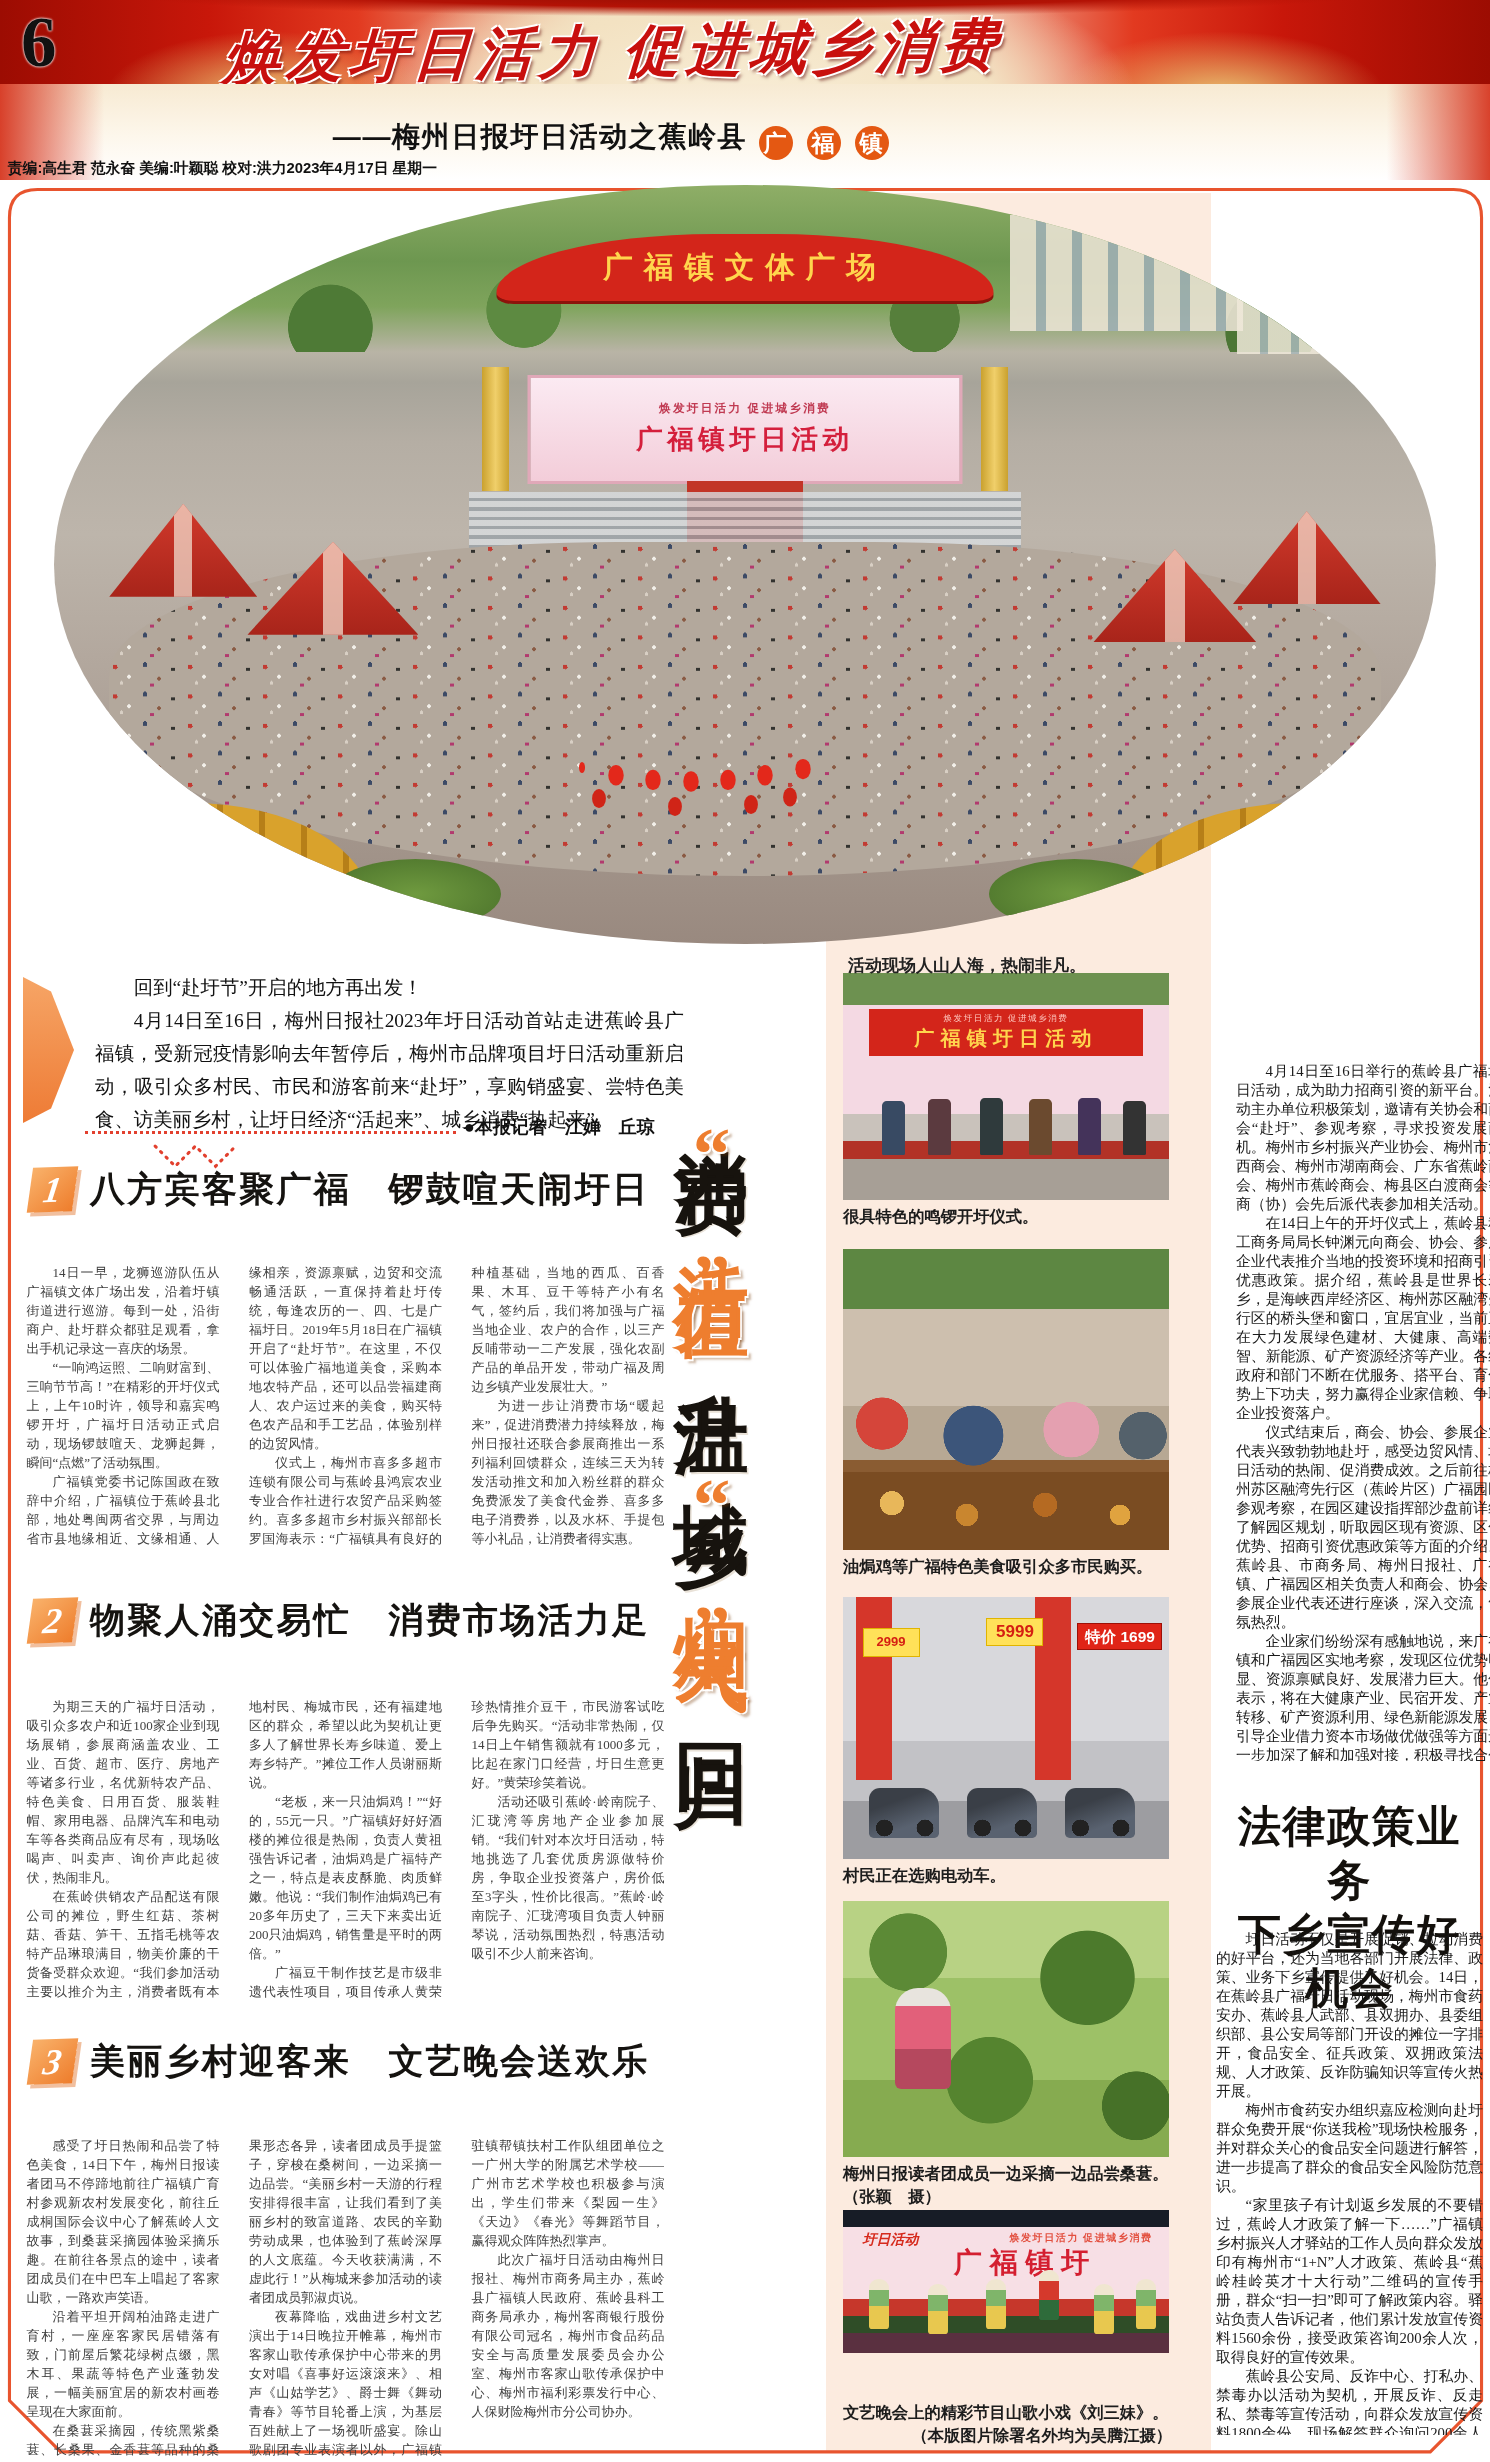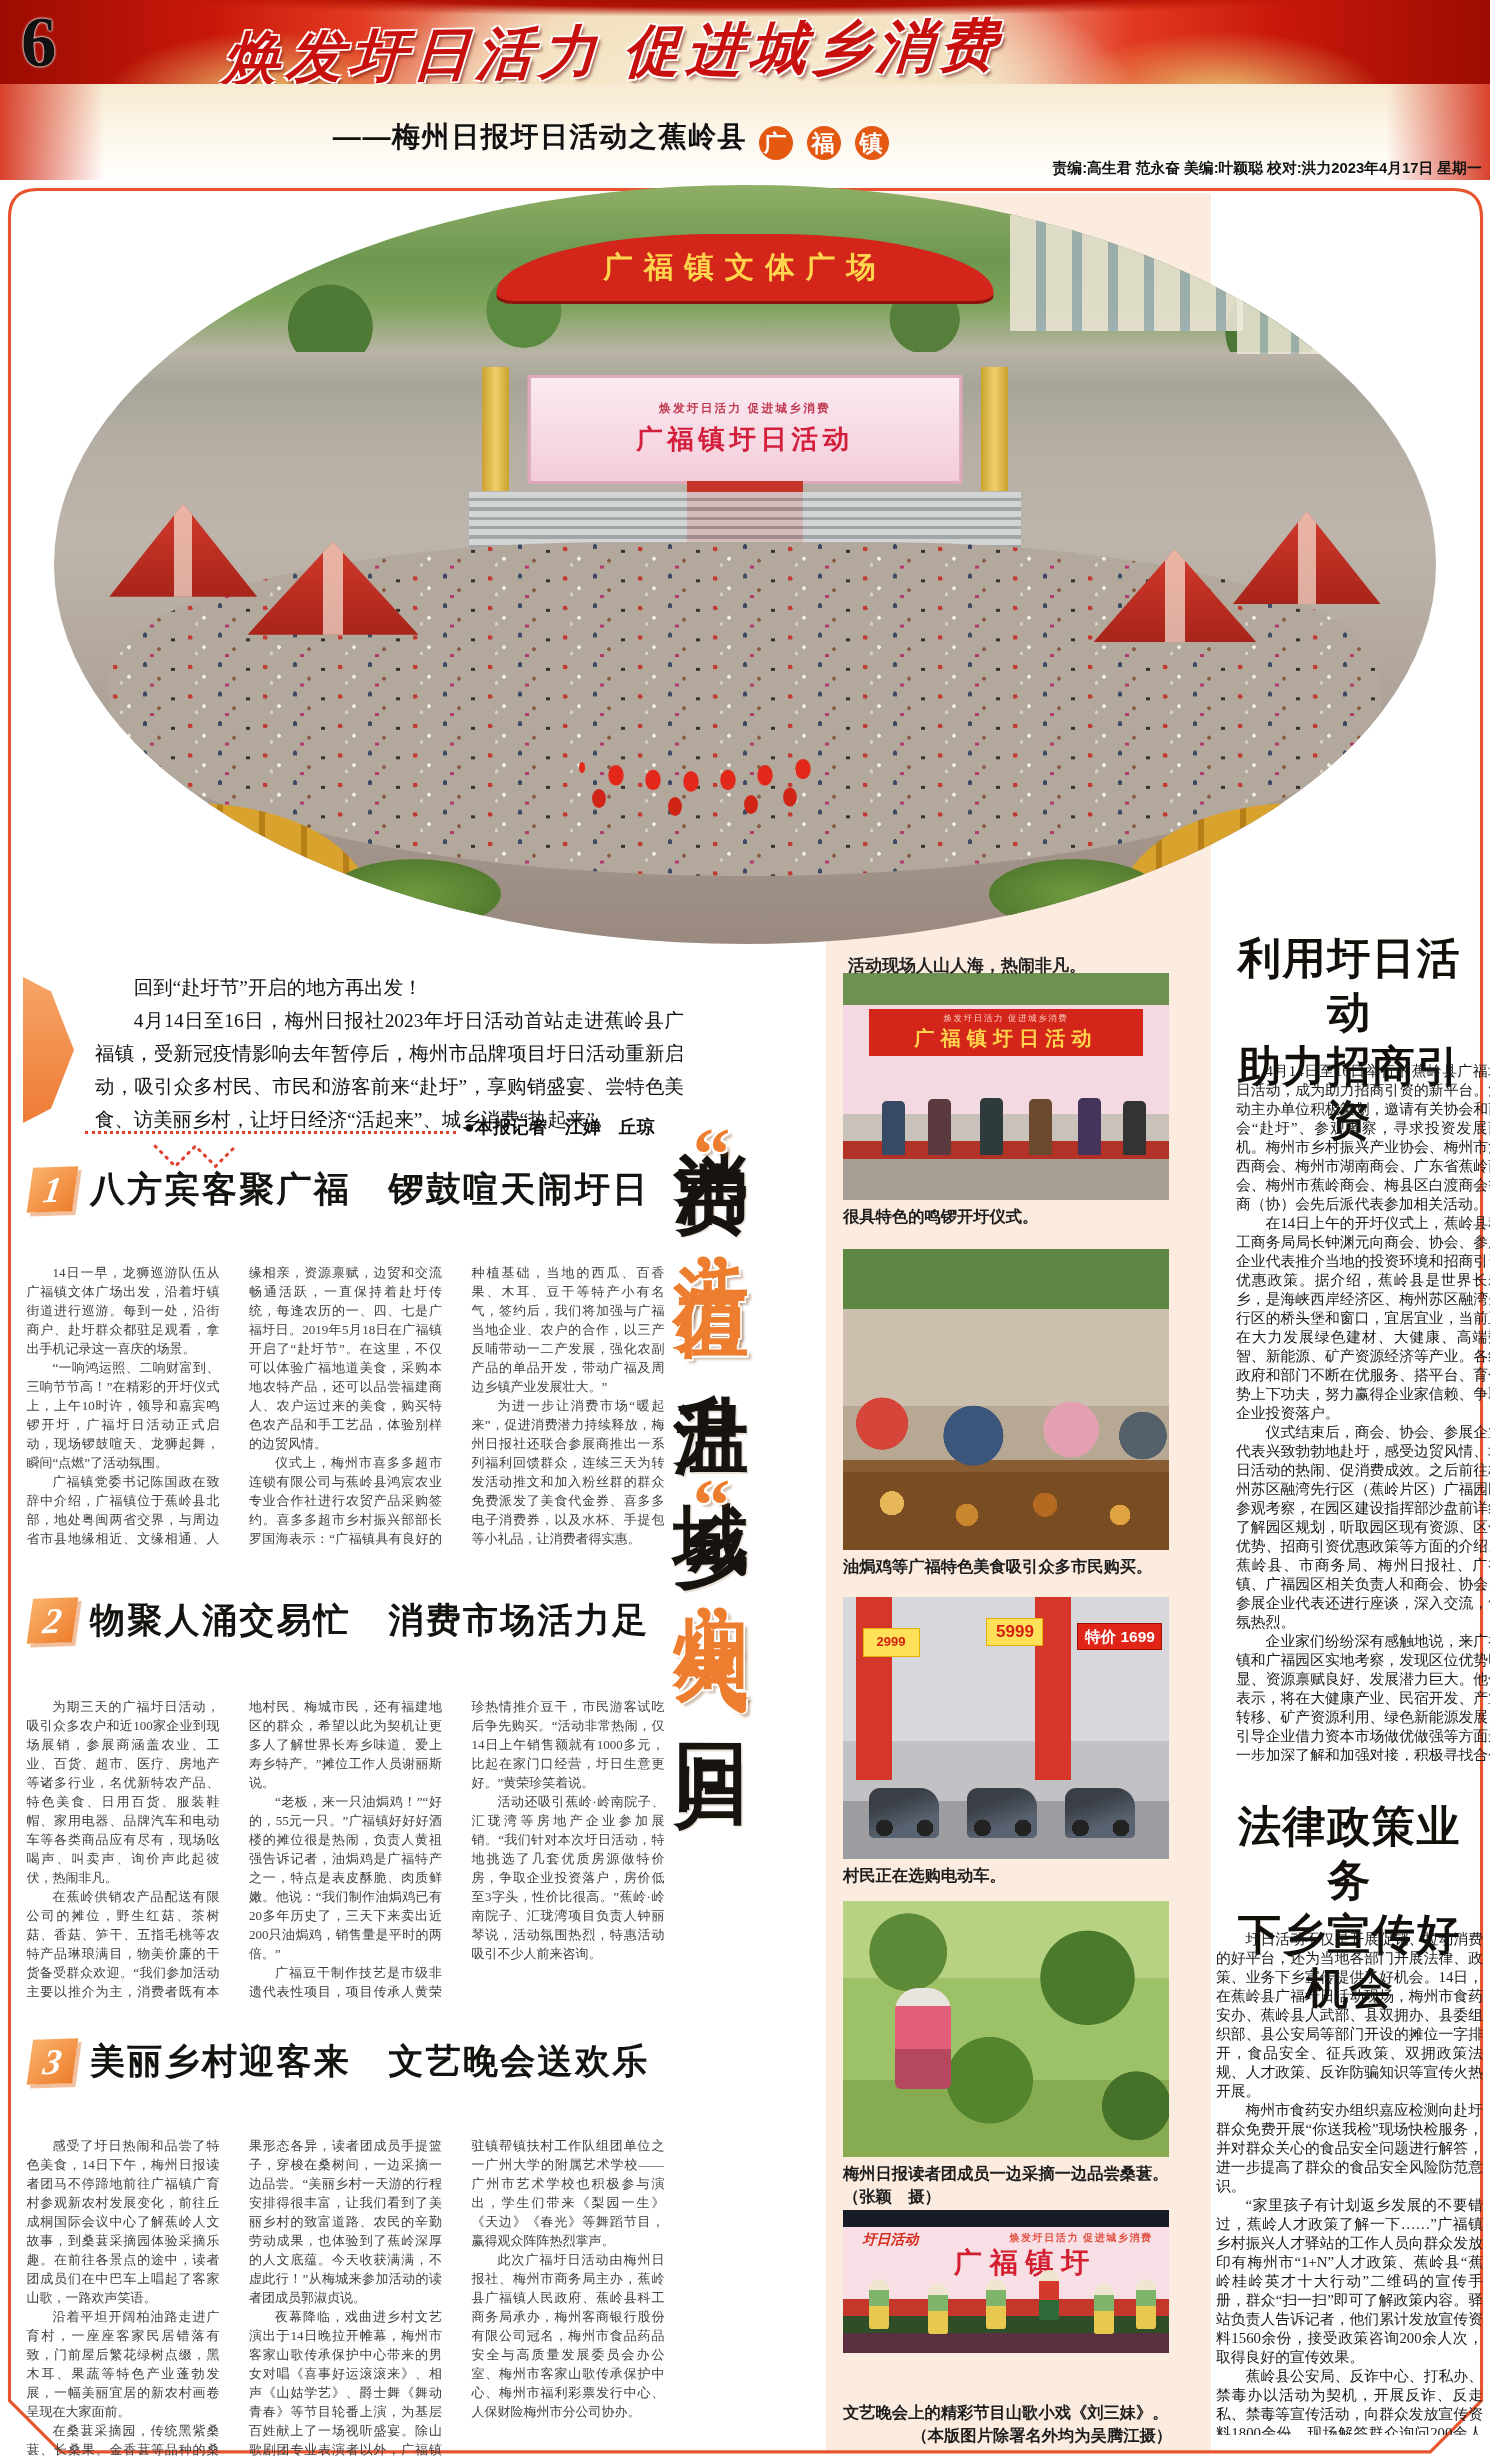--- a/index.html
+++ b/index.html
@@ -27,21 +27,21 @@
   .sub-banner{position:absolute;left:0;top:84px;width:1491px;height:96px;
     background:
       linear-gradient(90deg,#d8402a 0%,rgba(216,64,42,0) 7%),
       linear-gradient(-90deg,#d8402a 0%,rgba(216,64,42,0) 7%),
       linear-gradient(180deg,#f7ead2 0%,#fdf7ec 55%,#fff 100%);}
   .subtitle{position:absolute;left:0;top:34px;width:1224px;text-align:center;
       font-family:"Liberation Sans","DejaVu Sans",sans-serif;
       font-size:28px;font-weight:bold;color:#111;letter-spacing:1.6px;}
   .subtitle .badge{display:inline-block;width:34px;height:34px;line-height:34px;border-radius:50%;
       background:#e45812;color:#fff;font-size:23px;text-align:center;margin:0 2.3px;vertical-align:-4.7px;}
-  .credits-row{position:absolute;left:7.8px;right:9.3px;top:75px;display:flex;justify-content:flex-end;
+  .credits-row{position:absolute;left:7.8px;right:9.3px;top:75px;display:flex;justify-content:flex-start;
       font-family:"Liberation Sans","DejaVu Sans",sans-serif;font-size:14.8px;font-weight:bold;color:#111;}
 
   
   .frame{position:absolute;left:0;top:0;z-index:1;}
   .pink-strip{position:absolute;left:826px;top:193px;width:385px;height:2258px;background:#fcebdf;z-index:0;}
 
   
   .hero{position:absolute;left:54px;top:185px;width:1382px;height:759px;border-radius:50%;overflow:hidden;z-index:2;
       background:linear-gradient(180deg,#8fae67 0%,#6d9750 10%,#7fa45c 16%,#b9b4a6 22%,#a7a49a 26%,
                  #b5aea4 34%,#bdb5ab 46%,#b3a89e 62%,#a89c92 78%,#99897f 100%);}
@@ -329,26 +329,20 @@
     <div class="dancer" style="left:44%;top:48%;" data-interactable="false"></div>
     <div class="dancer" style="left:60%;top:42%;background:linear-gradient(180deg,#f0e6d0 0 22%,#d5392c 22% 60%,#2e6b3a 60% 100%);" data-interactable="false"></div>
     <div class="dancer" style="left:77%;top:52%;" data-interactable="false"></div>
     <div class="dancer" style="left:90%;top:48%;" data-interactable="false"></div>
   </div>
   <div class="ph-caption" style="top:2401px;" data-interactable="false">
     <span data-interactable="false">文艺晚会上的精彩节目山歌小戏《刘三妹》。</span>
     <span class="credit-line" data-interactable="false">（本版图片除署名外均为吴腾江摄）</span>
   </div>
 
-  <div class="r-art" style="top:932px;" data-interactable="false">
-    <div class="r-title" data-interactable="false">
-      <div data-interactable="false">利用圩日活动</div>
-      <div data-interactable="false">助力招商引资</div>
-    </div>
-  </div>
   <div class="r-art r-body" style="top:1062px;height:699px;margin-left:20px;" data-interactable="false">
       <p class="bodypara">4月14日至16日举行的蕉岭县广福圩日活动，成为助力招商引资的新平台。活动主办单位积极策划，邀请有关协会和商会“赴圩”、参观考察，寻求投资发展商机。梅州市乡村振兴产业协会、梅州市江西商会、梅州市湖南商会、广东省蕉岭商会、梅州市蕉岭商会、梅县区白渡商会等商（协）会先后派代表参加相关活动。</p>
       <p class="bodypara">在14日上午的开圩仪式上，蕉岭县科工商务局局长钟渊元向商会、协会、参展企业代表推介当地的投资环境和招商引资优惠政策。据介绍，蕉岭县是世界长寿乡，是海峡西岸经济区、梅州苏区融湾先行区的桥头堡和窗口，宜居宜业，当前正在大力发展绿色建材、大健康、高端数智、新能源、矿产资源经济等产业。各级政府和部门不断在优服务、搭平台、育优势上下功夫，努力赢得企业家信赖、争取企业投资落户。</p>
       <p class="bodypara">仪式结束后，商会、协会、参展企业代表兴致勃勃地赴圩，感受边贸风情、圩日活动的热闹、促消费成效。之后前往梅州苏区融湾先行区（蕉岭片区）广福园区参观考察，在园区建设指挥部沙盘前详细了解园区规划，听取园区现有资源、区位优势、招商引资优惠政策等方面的介绍。蕉岭县、市商务局、梅州日报社、广福镇、广福园区相关负责人和商会、协会、参展企业代表还进行座谈，深入交流，气氛热烈。</p>
       <p class="bodypara">企业家们纷纷深有感触地说，来广福镇和广福园区实地考察，发现区位优势明显、资源禀赋良好、发展潜力巨大。他们表示，将在大健康产业、民宿开发、产业转移、矿产资源利用、绿色新能源发展、引导企业借力资本市场做优做强等方面进一步加深了解和加强对接，积极寻找合作和投资兴业切入点。（丘琼　张怡）</p>
     </div>
 
   <div class="r-art" style="top:1800px;" data-interactable="false">
     <div class="r-title" data-interactable="false">
       <div data-interactable="false">法律政策业务</div>

